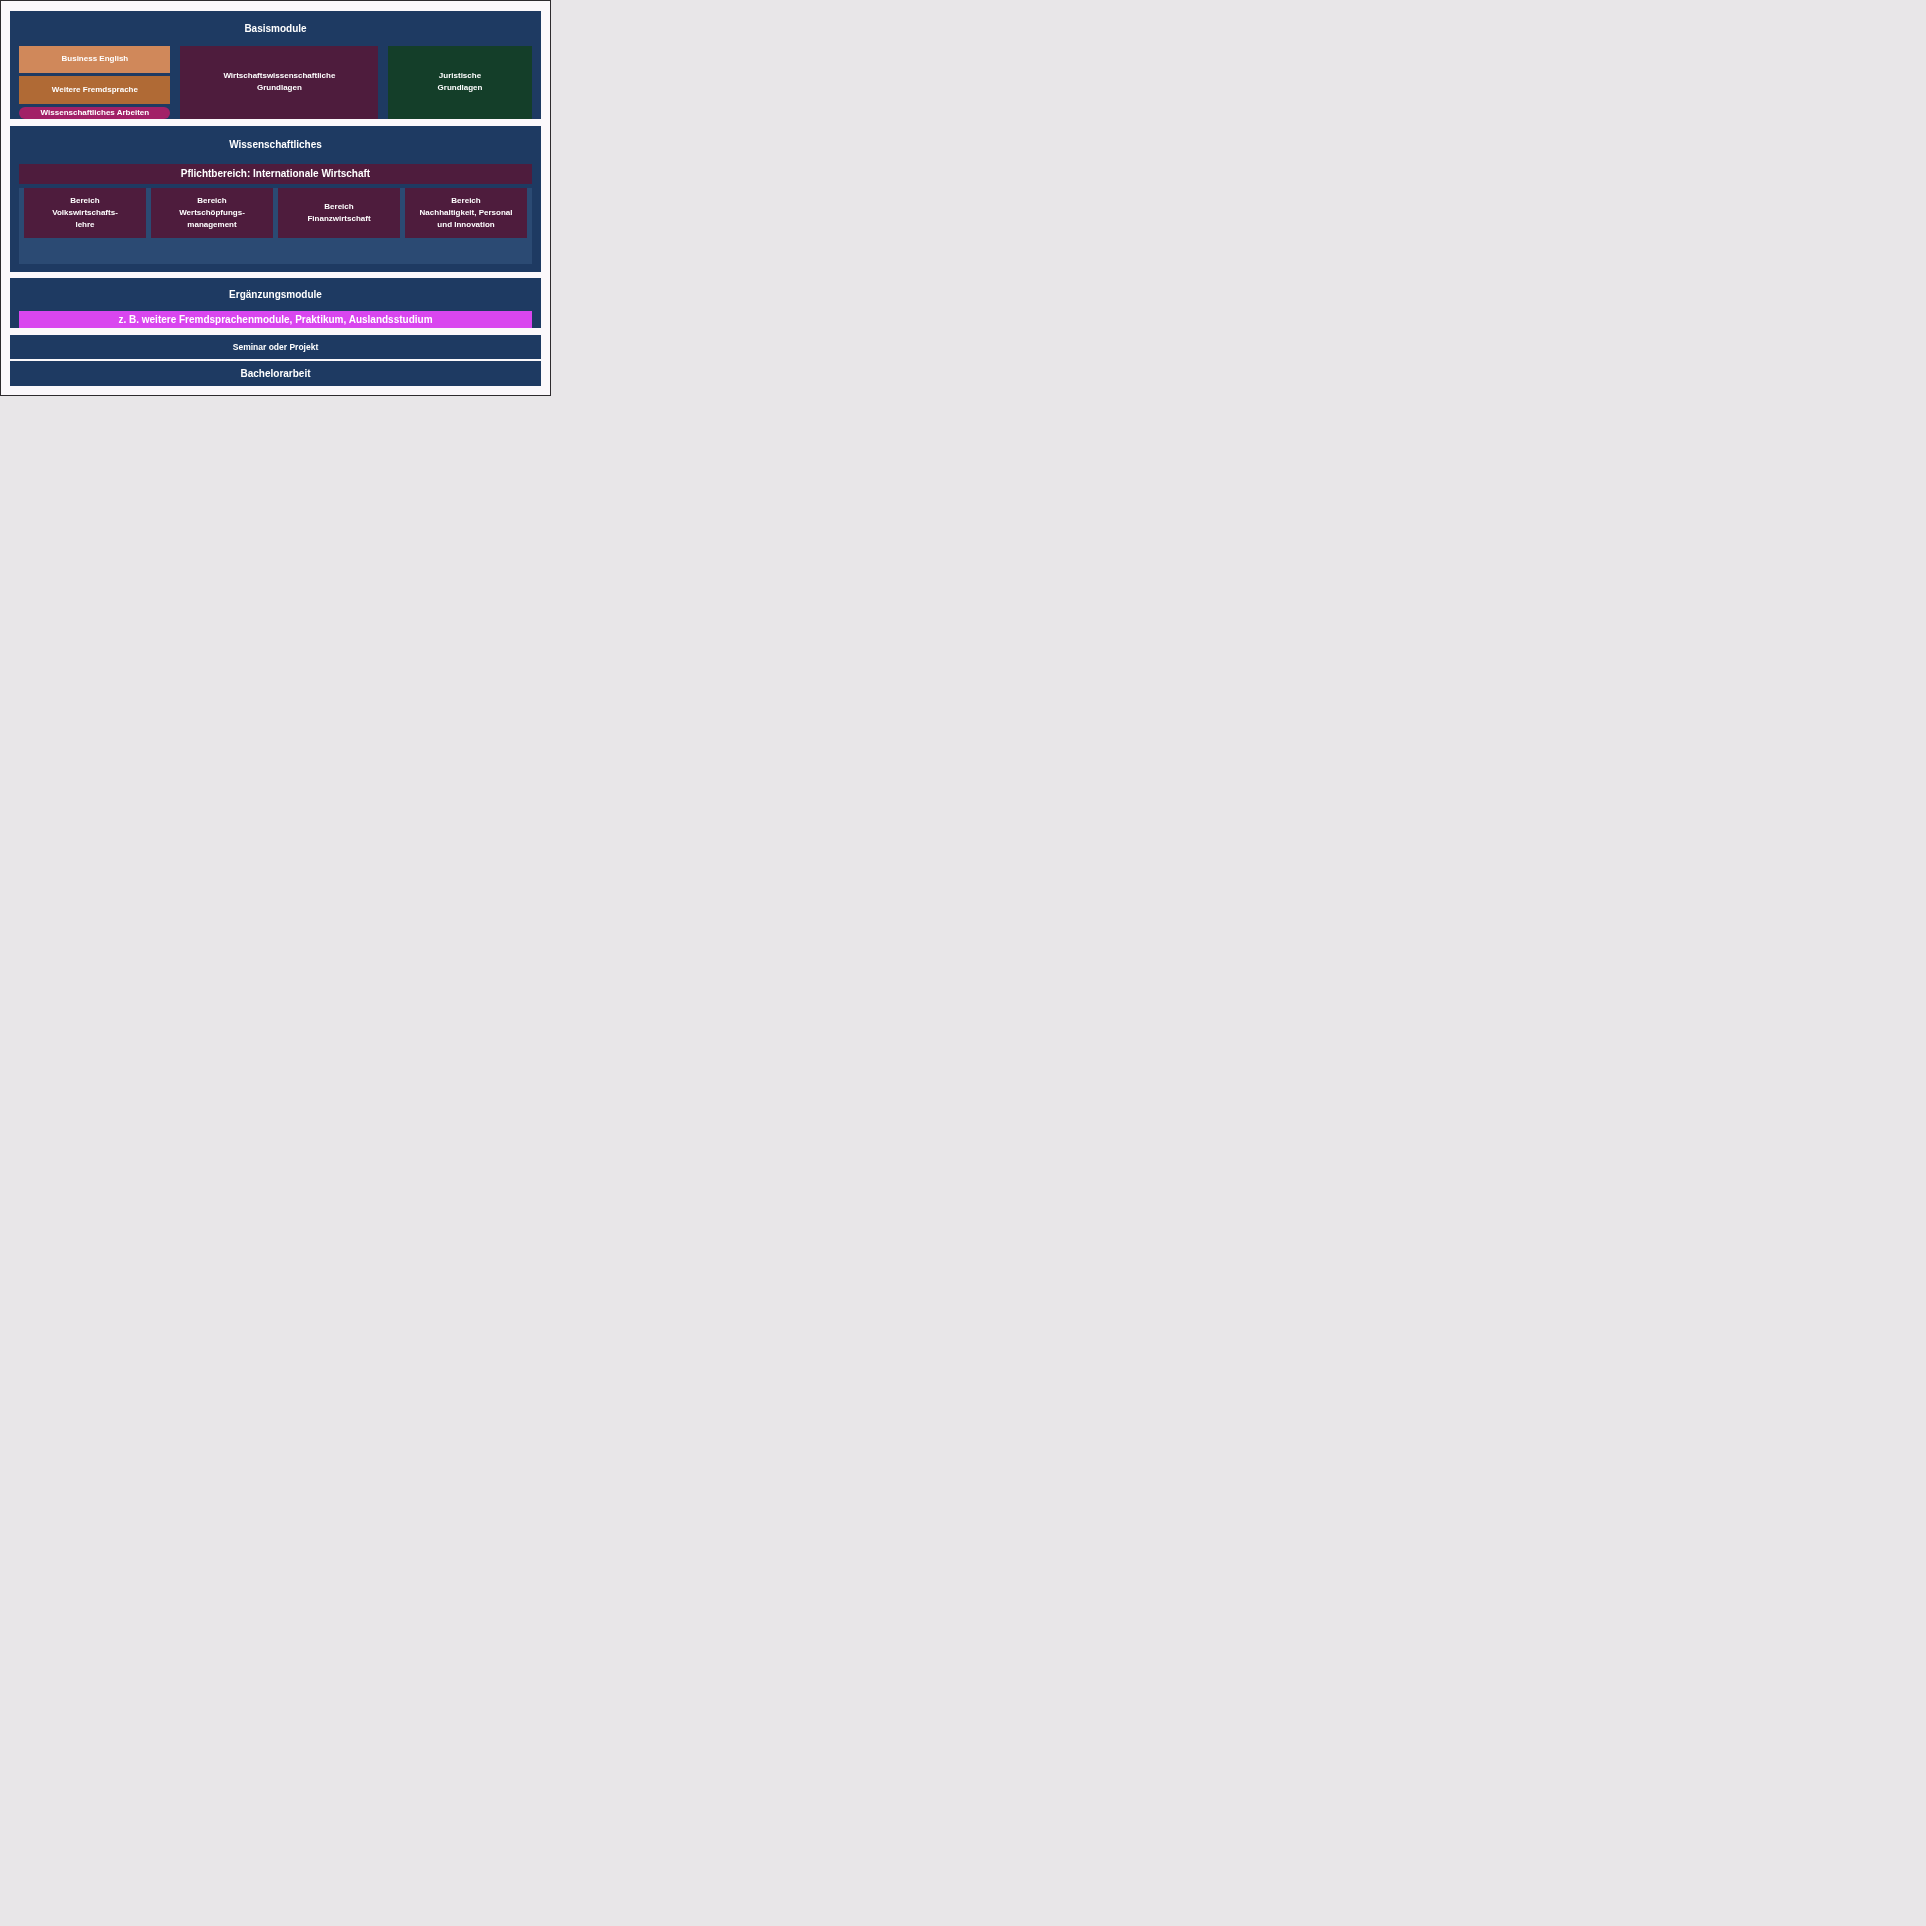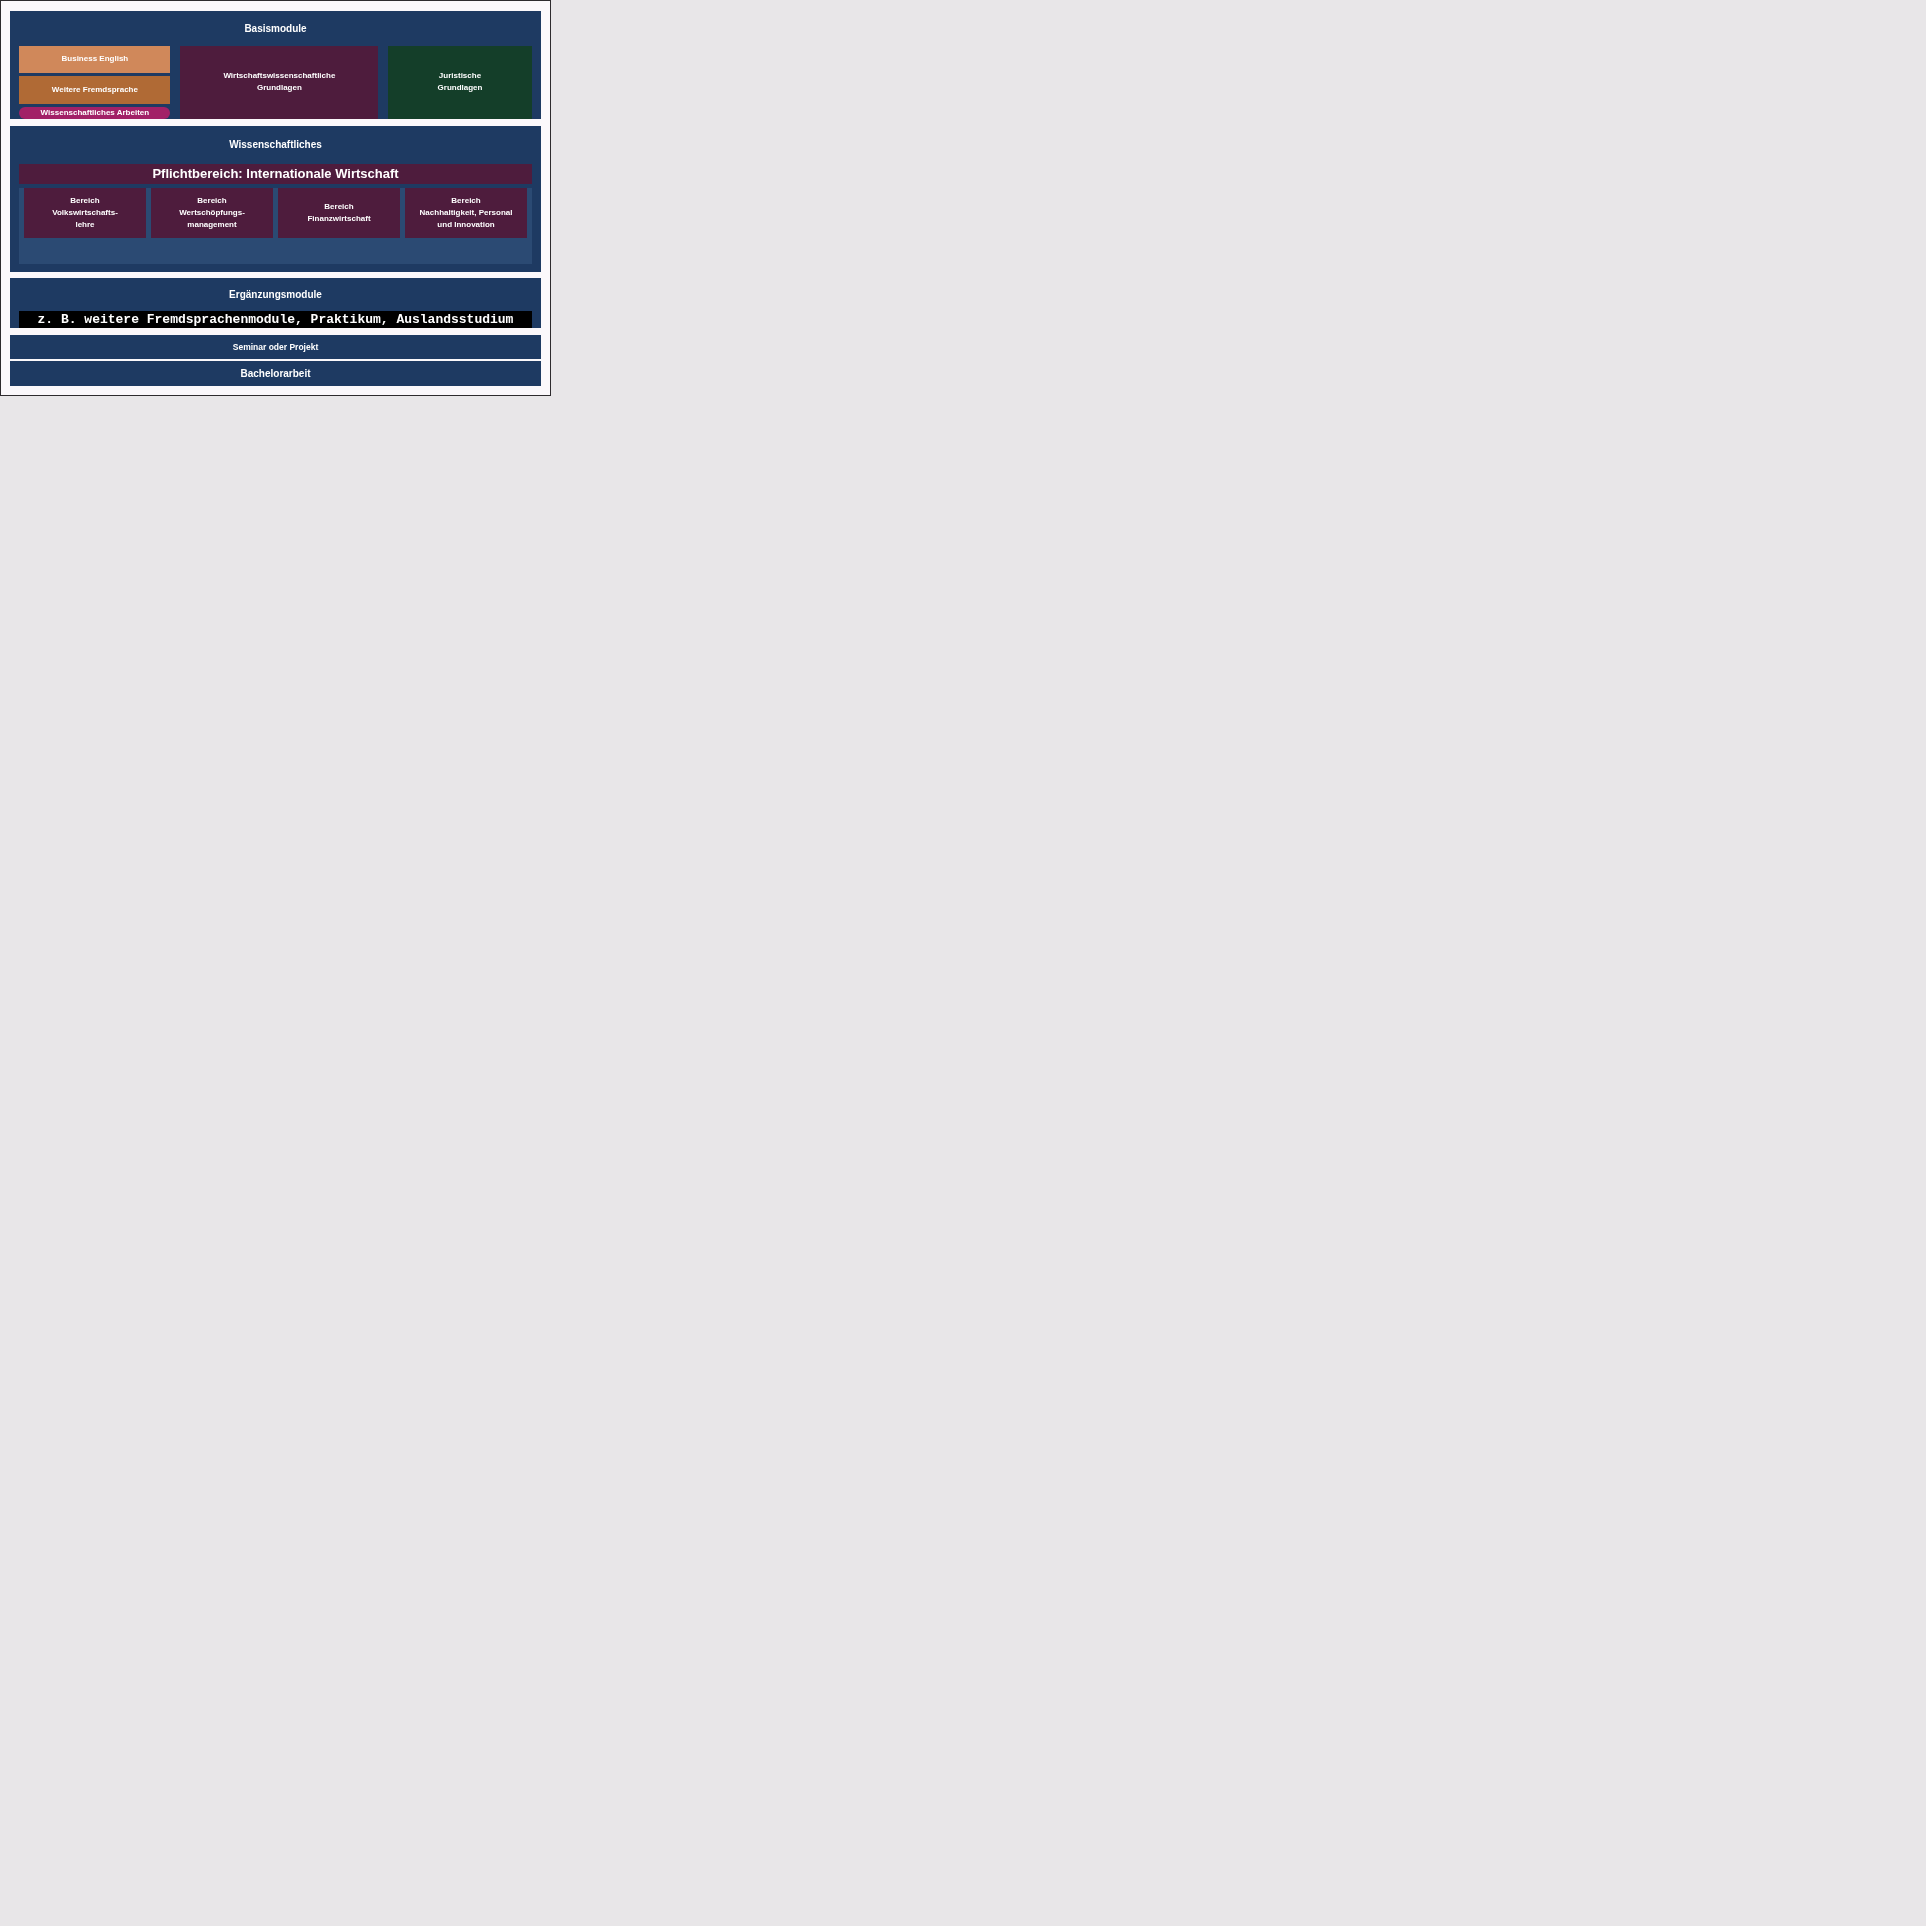--- a/index.html
+++ b/index.html
@@ -30,21 +30,21 @@
   .col-left .bx2 { height:28px; margin-bottom:3.1px; }
   .col-left .bx3 { flex:1;border-radius:7px; }
   .col-mid  { width:198px; }
   .col-right{ flex:1; }
 
   
   .s2 { height:146px; margin-bottom:6.5px; display:flex; flex-direction:column; }
   .bar {
     margin:0 9.2px; height:20.4px;
     display:flex; align-items:center; justify-content:center;
-    font-size:13px;
+    font-size:10px;
   }
   .zusatz { margin:4.2px 9.2px 7.3px; flex:1; display:flex; flex-direction:column; }
   .zusatz-title { height:30px; display:flex; align-items:center; justify-content:center; font-size:8.5px; }
   .bereich-row { display:flex; gap:5px; margin:0 4.6px; height:50px; }
   .bereich-row .box { flex:1; }
 
   
   .s3 { height:50px; margin-bottom:7.3px; display:flex; flex-direction:column; }
 
   
@@ -106,21 +106,21 @@
           <span class="pre">Bereich
 Nachhaltigkeit, Personal
 und Innovation</span>
         </div>
       </div>
     </div>
   </section>
 
   <section class="sec s3" style="background-color: rgb(30, 58, 98);">
     <div class="sec-title">Ergänzungsmodule</div>
-    <div class="bar" style="background-color: #000000; font-family: Liberation Mono, monospace;">
+    <div class="bar" style="background-color: #d946ef;">
       <span>z. B. weitere Fremdsprachenmodule, Praktikum, Auslandsstudium</span>
     </div>
   </section>
 
   <section class="sec s4" style="background-color: rgb(30, 58, 98);">
     <span>Seminar oder Projekt</span>
   </section>
 
   <section class="sec s5" style="background-color: rgb(30, 58, 98);">
     <span>Bachelorarbeit</span>

